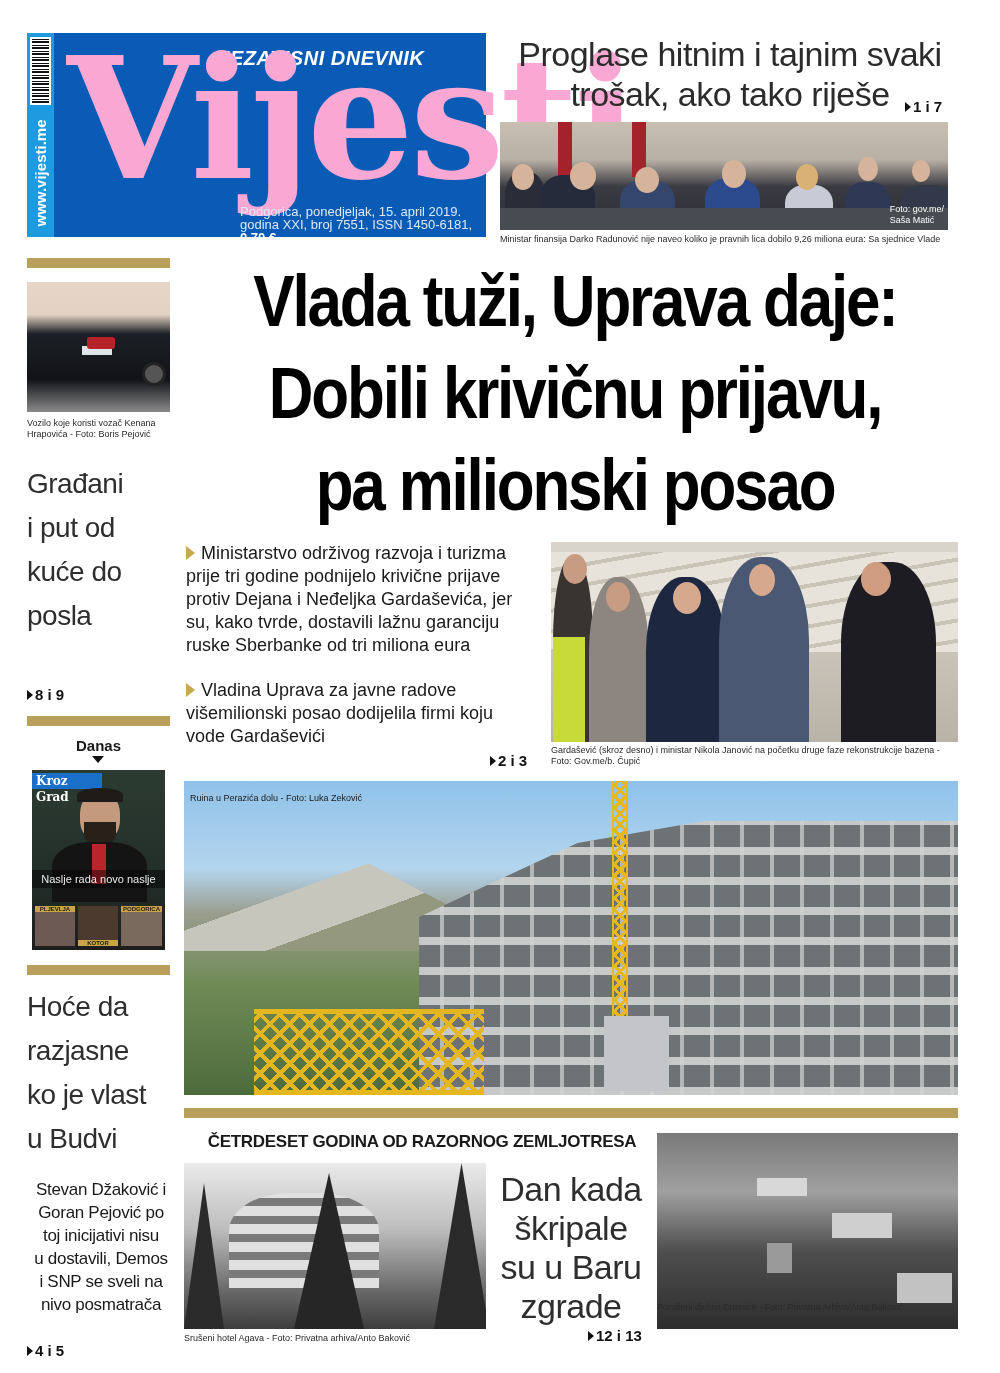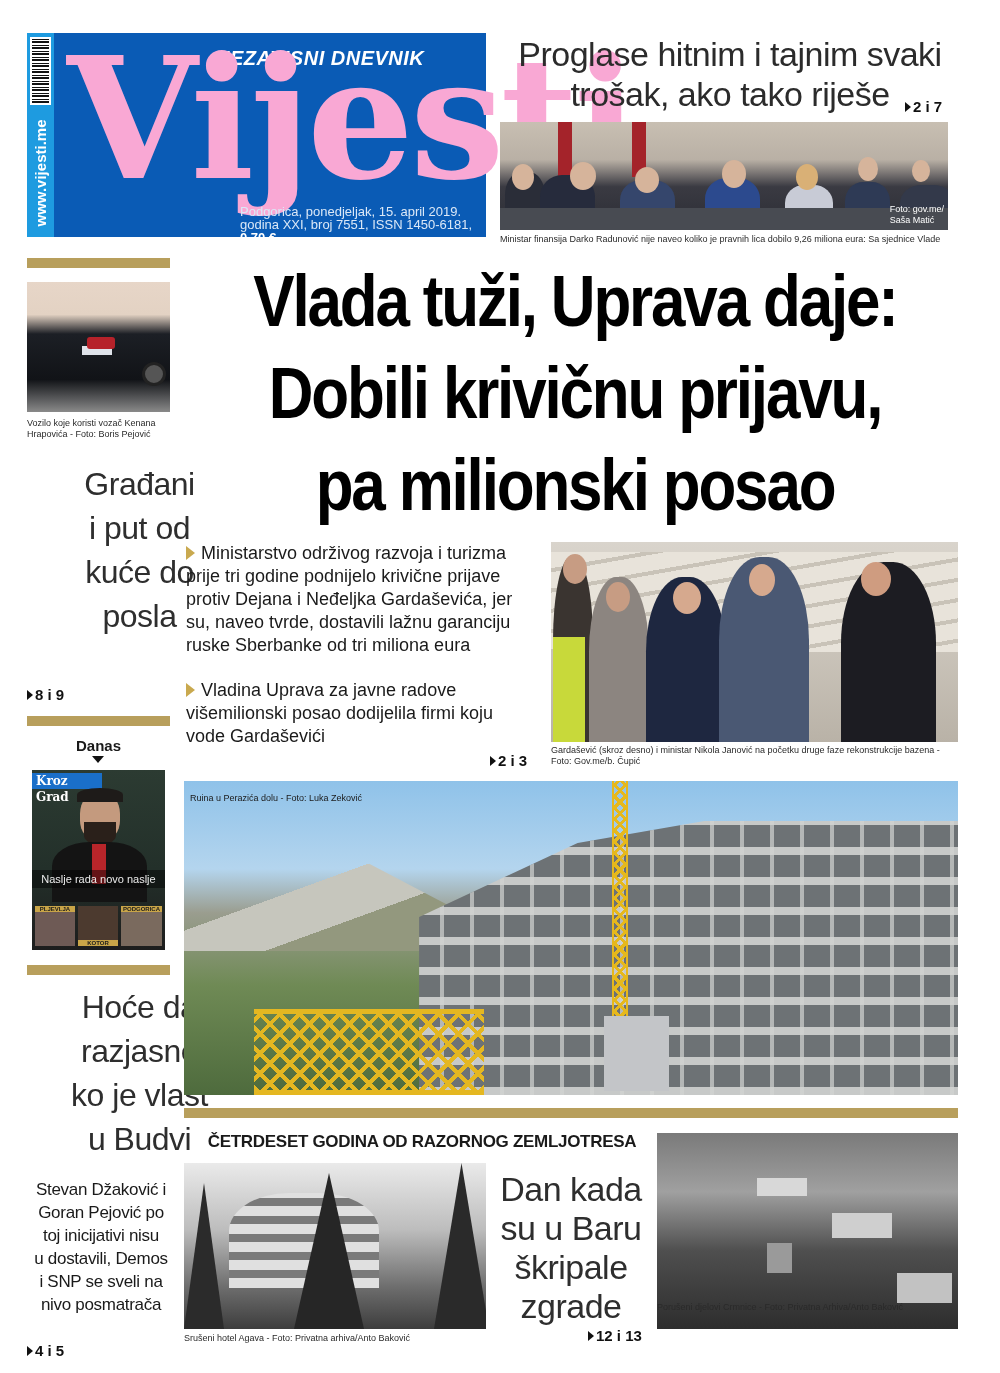--- a/index.html
+++ b/index.html
@@ -39,22 +39,22 @@
     .cabinet .person { bottom: 0; border-radius: 40% 40% 0 0; background: #25304a; }
     .cabinet .head { border-radius: 50%; background: #d6b49b; }
     .cabinet .desk { left: 0; right: 0; bottom: 0; height: 22px; background: #484b52; }
 
     .gold-bar { background: #b89f5c; height: 10px; }
 
     
     .car { left: 27px; top: 282px; width: 143px; height: 130px;
       background: linear-gradient(180deg, #e7d6c8 0%, #e3d2c3 25%, #1c1f25 40%, #111317 75%, #8a8a8a 100%); }
 
-    .left-head { left: 27px; width: 143px; text-align: center; font-size: 32px; line-height: 44px;
-      color: #2e2e2e; letter-spacing: -0.5px; font-weight: 300; margin-left: 41px; }
+    .left-head { left: 27px; width: 143px; font-size: 28px; line-height: 44px;
+      color: #2e2e2e; letter-spacing: -0.5px; font-weight: 300; }
 
     .main-head { left: 190px; top: 255px; width: 770px; text-align: center; font-weight: bold;
       font-size: 72px; line-height: 92px; letter-spacing: -2.5px; color: #000;
       font-family: "Liberation Sans", sans-serif; transform: scaleX(0.86); transform-origin: center top; }
 
     .bullets { left: 186px; top: 542px; width: 345px; font-size: 18px; line-height: 23px; color: #1a1a1a; }
     .bullets .b { margin-bottom: 22px; }
     .bullets .btri { display: inline-block; width: 0; height: 0; border-left: 9px solid #c9a94f;
       border-top: 7px solid transparent; border-bottom: 7px solid transparent; margin-right: 6px; vertical-align: -1px; }
 
@@ -93,21 +93,21 @@
     <div>Podgorica, ponedjeljak, 15. april 2019.</div>
     <div><span>godina XXI, broj 7551, ISSN 1450-6181,</span> <b>0,70 €</b></div>
   </div>
 </div>
 
 <div class="abs top-teaser">
   <div>Proglase hitnim i tajnim svaki</div>
   <div>trošak, ako tako riješe</div>
 </div>
 <div class="abs pageref" style="left:905px; top:98px;">
-  <span class="tri"></span><span>2 i 7</span>
+  <span class="tri"></span><span>1 i 7</span>
 </div>
 <div class="abs photo cabinet">
   <div class="abs flag" style="left:58px;"></div>
   <div class="abs flag" style="left:132px;"></div>
   <div class="abs person" style="left:5px; width:40px; height:58px; background:#2a2d38;"></div>
   <div class="abs head" style="left:12px; top:42px; width:22px; height:26px;"></div>
   <div class="abs person" style="left:40px; width:55px; height:55px; background:#262b3c;"></div>
   <div class="abs head" style="left:70px; top:40px; width:26px; height:28px;"></div>
   <div class="abs person" style="left:120px; width:55px; height:50px; background:#35466c;"></div>
   <div class="abs head" style="left:135px; top:45px; width:24px; height:26px;"></div>
@@ -190,21 +190,21 @@
 </div>
 
 <div class="abs gold-bar" style="left:184px; top:258px; width:0;"></div>
 <div class="abs main-head">
   <div>Vlada tuži, Uprava daje:</div>
   <div>Dobili krivičnu prijavu,</div>
   <div>pa milionski posao</div>
 </div>
 
 <div class="abs bullets">
-  <div class="b"><span class="btri"></span><span>Ministarstvo održivog razvoja i turizma prije tri godine podnijelo krivične prijave protiv Dejana i Neđeljka Gardaševića, jer su, naveo tvrde, dostavili lažnu garanciju ruske Sberbanke od tri miliona eura</span></div>
+  <div class="b"><span class="btri"></span><span>Ministarstvo održivog razvoja i turizma prije tri godine podnijelo krivične prijave protiv Dejana i Neđeljka Gardaševića, jer su, kako tvrde, dostavili lažnu garanciju ruske Sberbanke od tri miliona eura</span></div>
   <div class="b"><span class="btri"></span><span>Vladina Uprava za javne radove višemilionski posao dodijelila firmi koju vode Gardaševići</span></div>
 </div>
 <div class="abs pageref" style="left:490px; top:752px;">
   <span class="tri"></span><span>2 i 3</span>
 </div>
 
 <div class="abs photo meeting">
   <div class="abs" style="left:0; top:10px; width:407px; height:100px; background:repeating-linear-gradient(170deg, #e8e3da 0 16px, #c9c3b8 16px 20px);"></div>
   <div class="abs p" style="left:2px; width:40px; height:185px; background:#3a3430;"></div>
   <div class="abs" style="left:2px; top:95px; width:32px; height:105px; background:#c8d93a;"></div>
@@ -236,22 +236,22 @@
 <div class="abs photo hotel">
   <div class="abs" style="left:45px; top:30px; width:150px; height:95px; background:repeating-linear-gradient(0deg, #e0e0e0 0 10px, #7a7a7a 10px 18px); border-radius:40% 40% 0 0;"></div>
   <div class="abs" style="left:0; top:20px; width:40px; height:146px; background:#2b2b2b; clip-path:polygon(50% 0, 100% 100%, 0 100%);"></div>
   <div class="abs" style="left:110px; top:10px; width:70px; height:156px; background:#262626; clip-path:polygon(50% 0, 100% 100%, 0 100%);"></div>
   <div class="abs" style="left:250px; top:0; width:55px; height:166px; background:#2a2a2a; clip-path:polygon(50% 0, 100% 100%, 0 100%);"></div>
 </div>
 <div class="abs caption" style="left:184px; top:1333px; width:310px;">Srušeni hotel Agava - Foto: Privatna arhiva/Anto Baković</div>
 
 <div class="abs dan-kada">
   <div>Dan kada</div>
+  <div>škripale</div>
   <div>su u Baru</div>
-  <div>škripale</div>
   <div>zgrade</div>
 </div>
 <div class="abs pageref" style="left:588px; top:1327px;">
   <span class="tri"></span><span>12 i 13</span>
 </div>
 
 <div class="abs photo ruins">
   <div class="abs" style="left:100px; top:45px; width:50px; height:18px; background:#d8d8d8;"></div>
   <div class="abs" style="left:175px; top:80px; width:60px; height:25px; background:#cfcfcf;"></div>
   <div class="abs" style="left:110px; top:110px; width:25px; height:30px; background:#9a9a9a;"></div>

